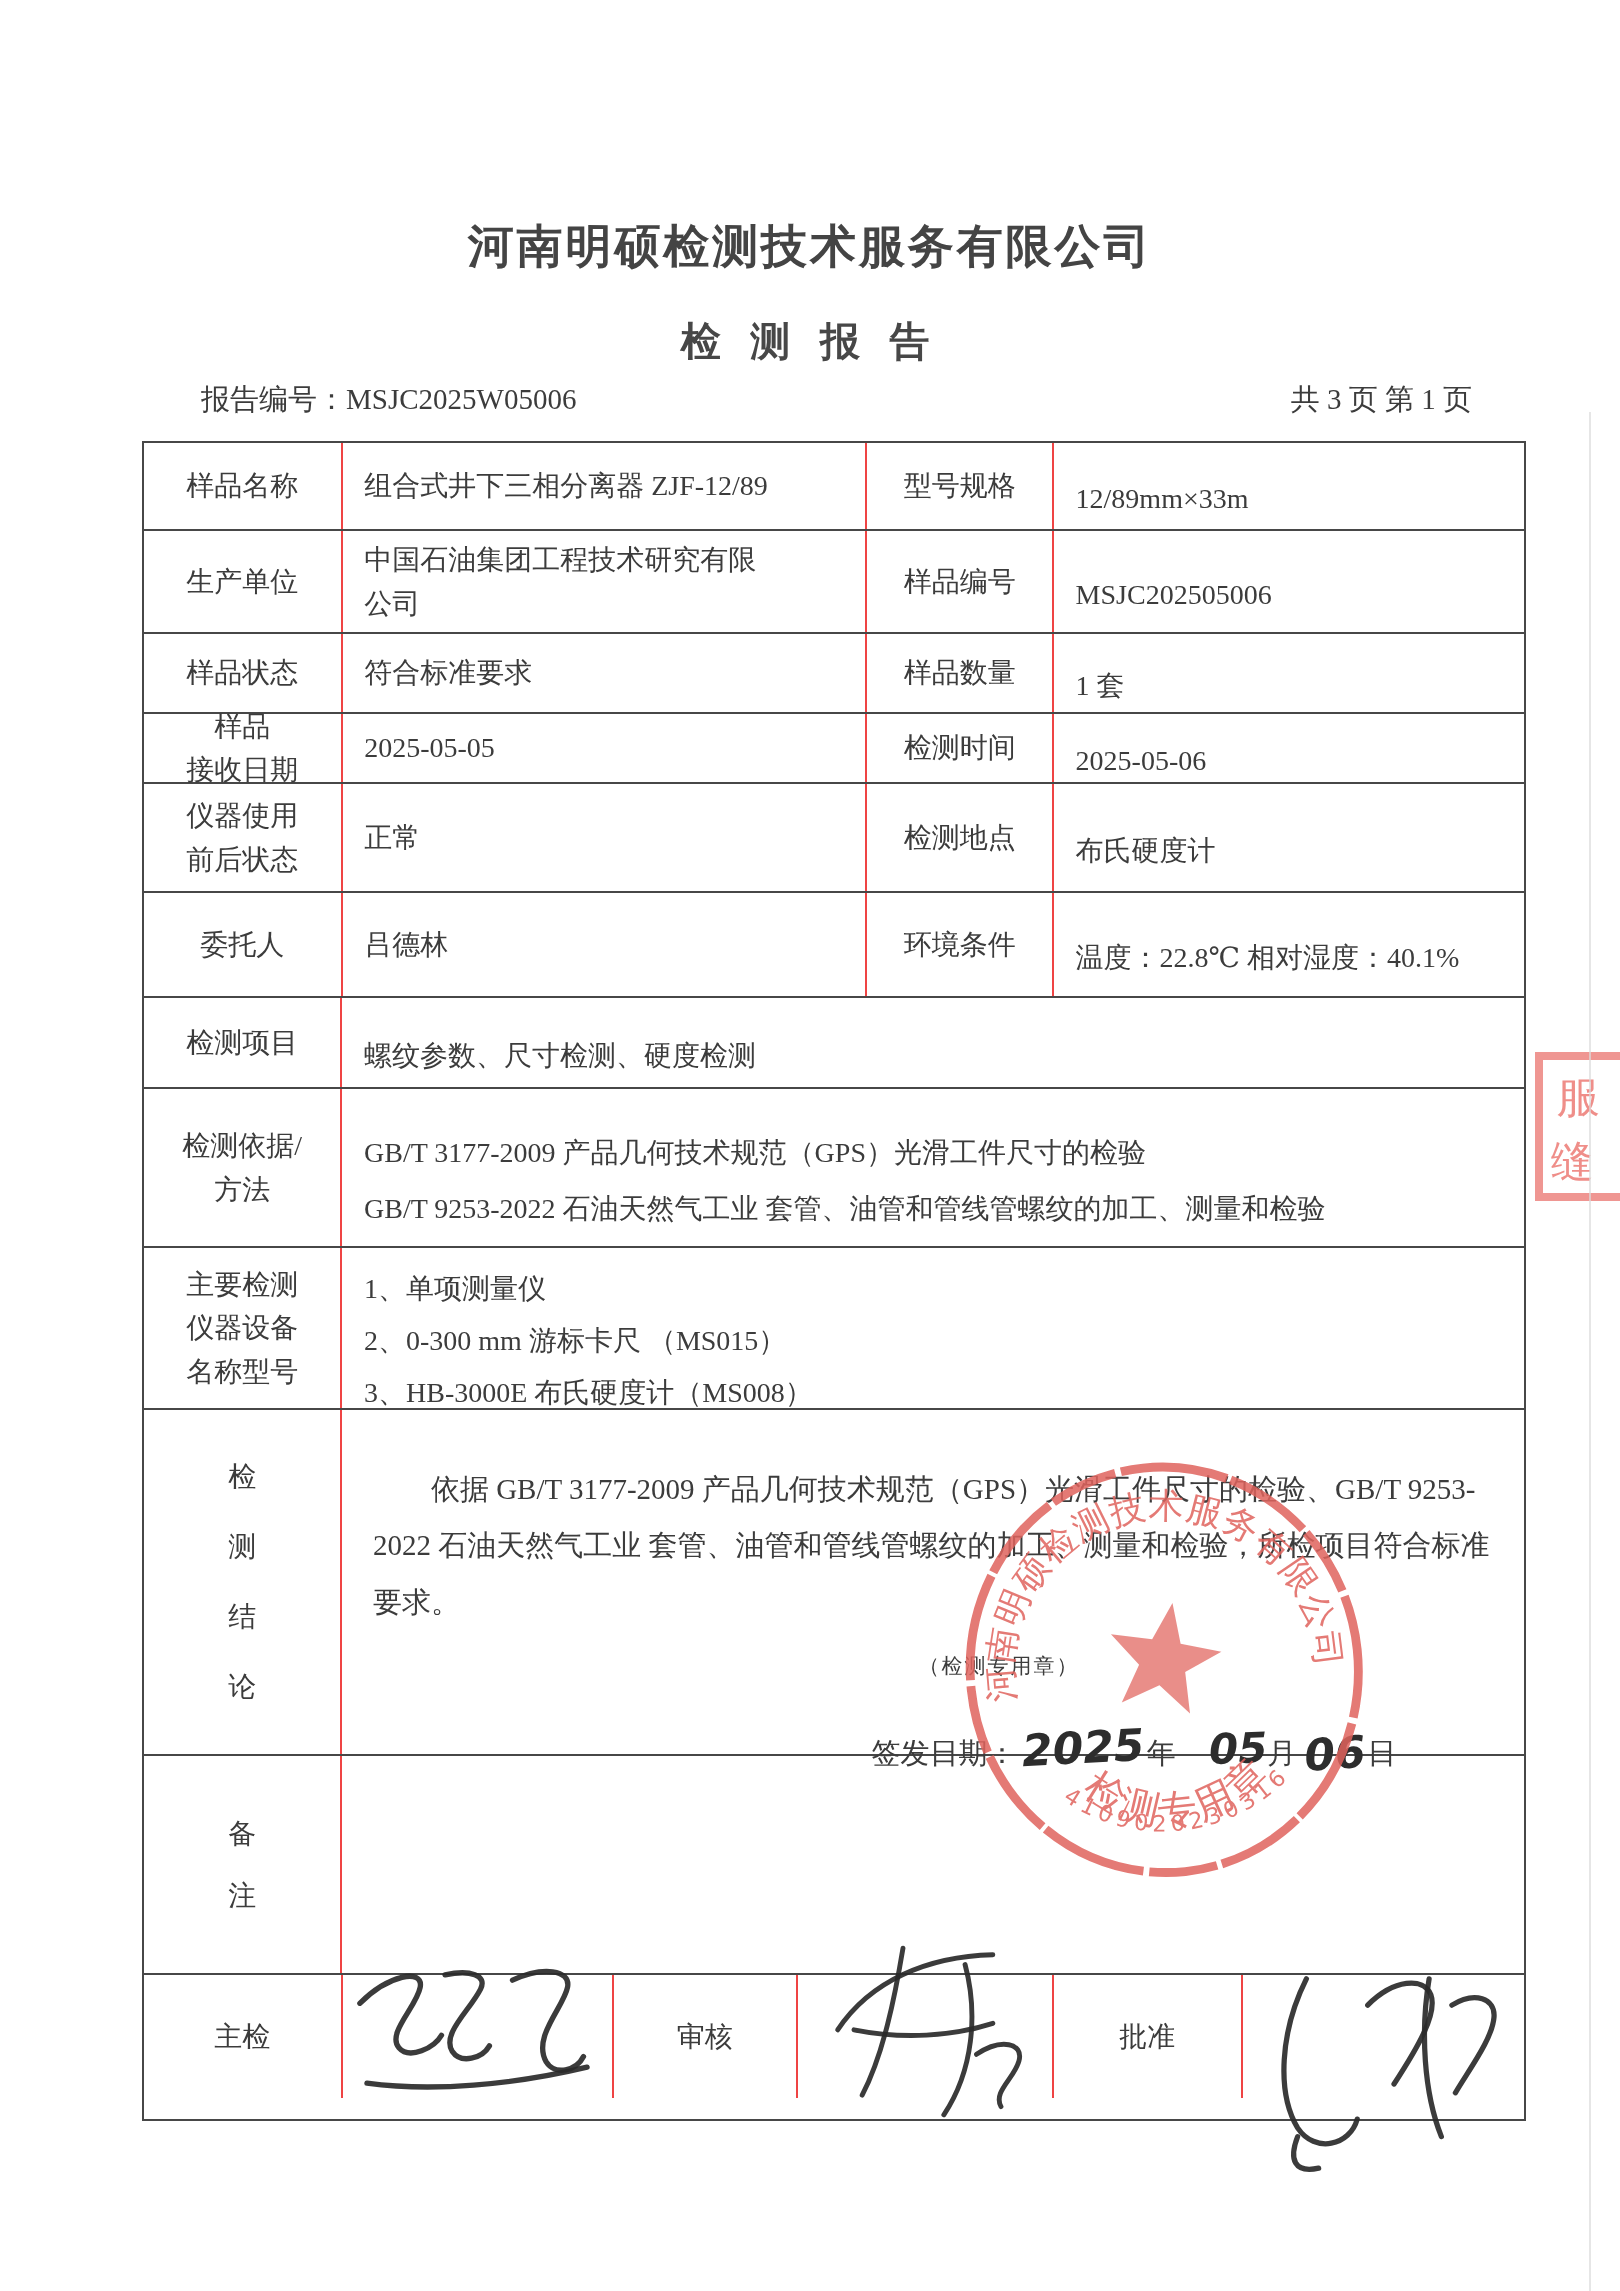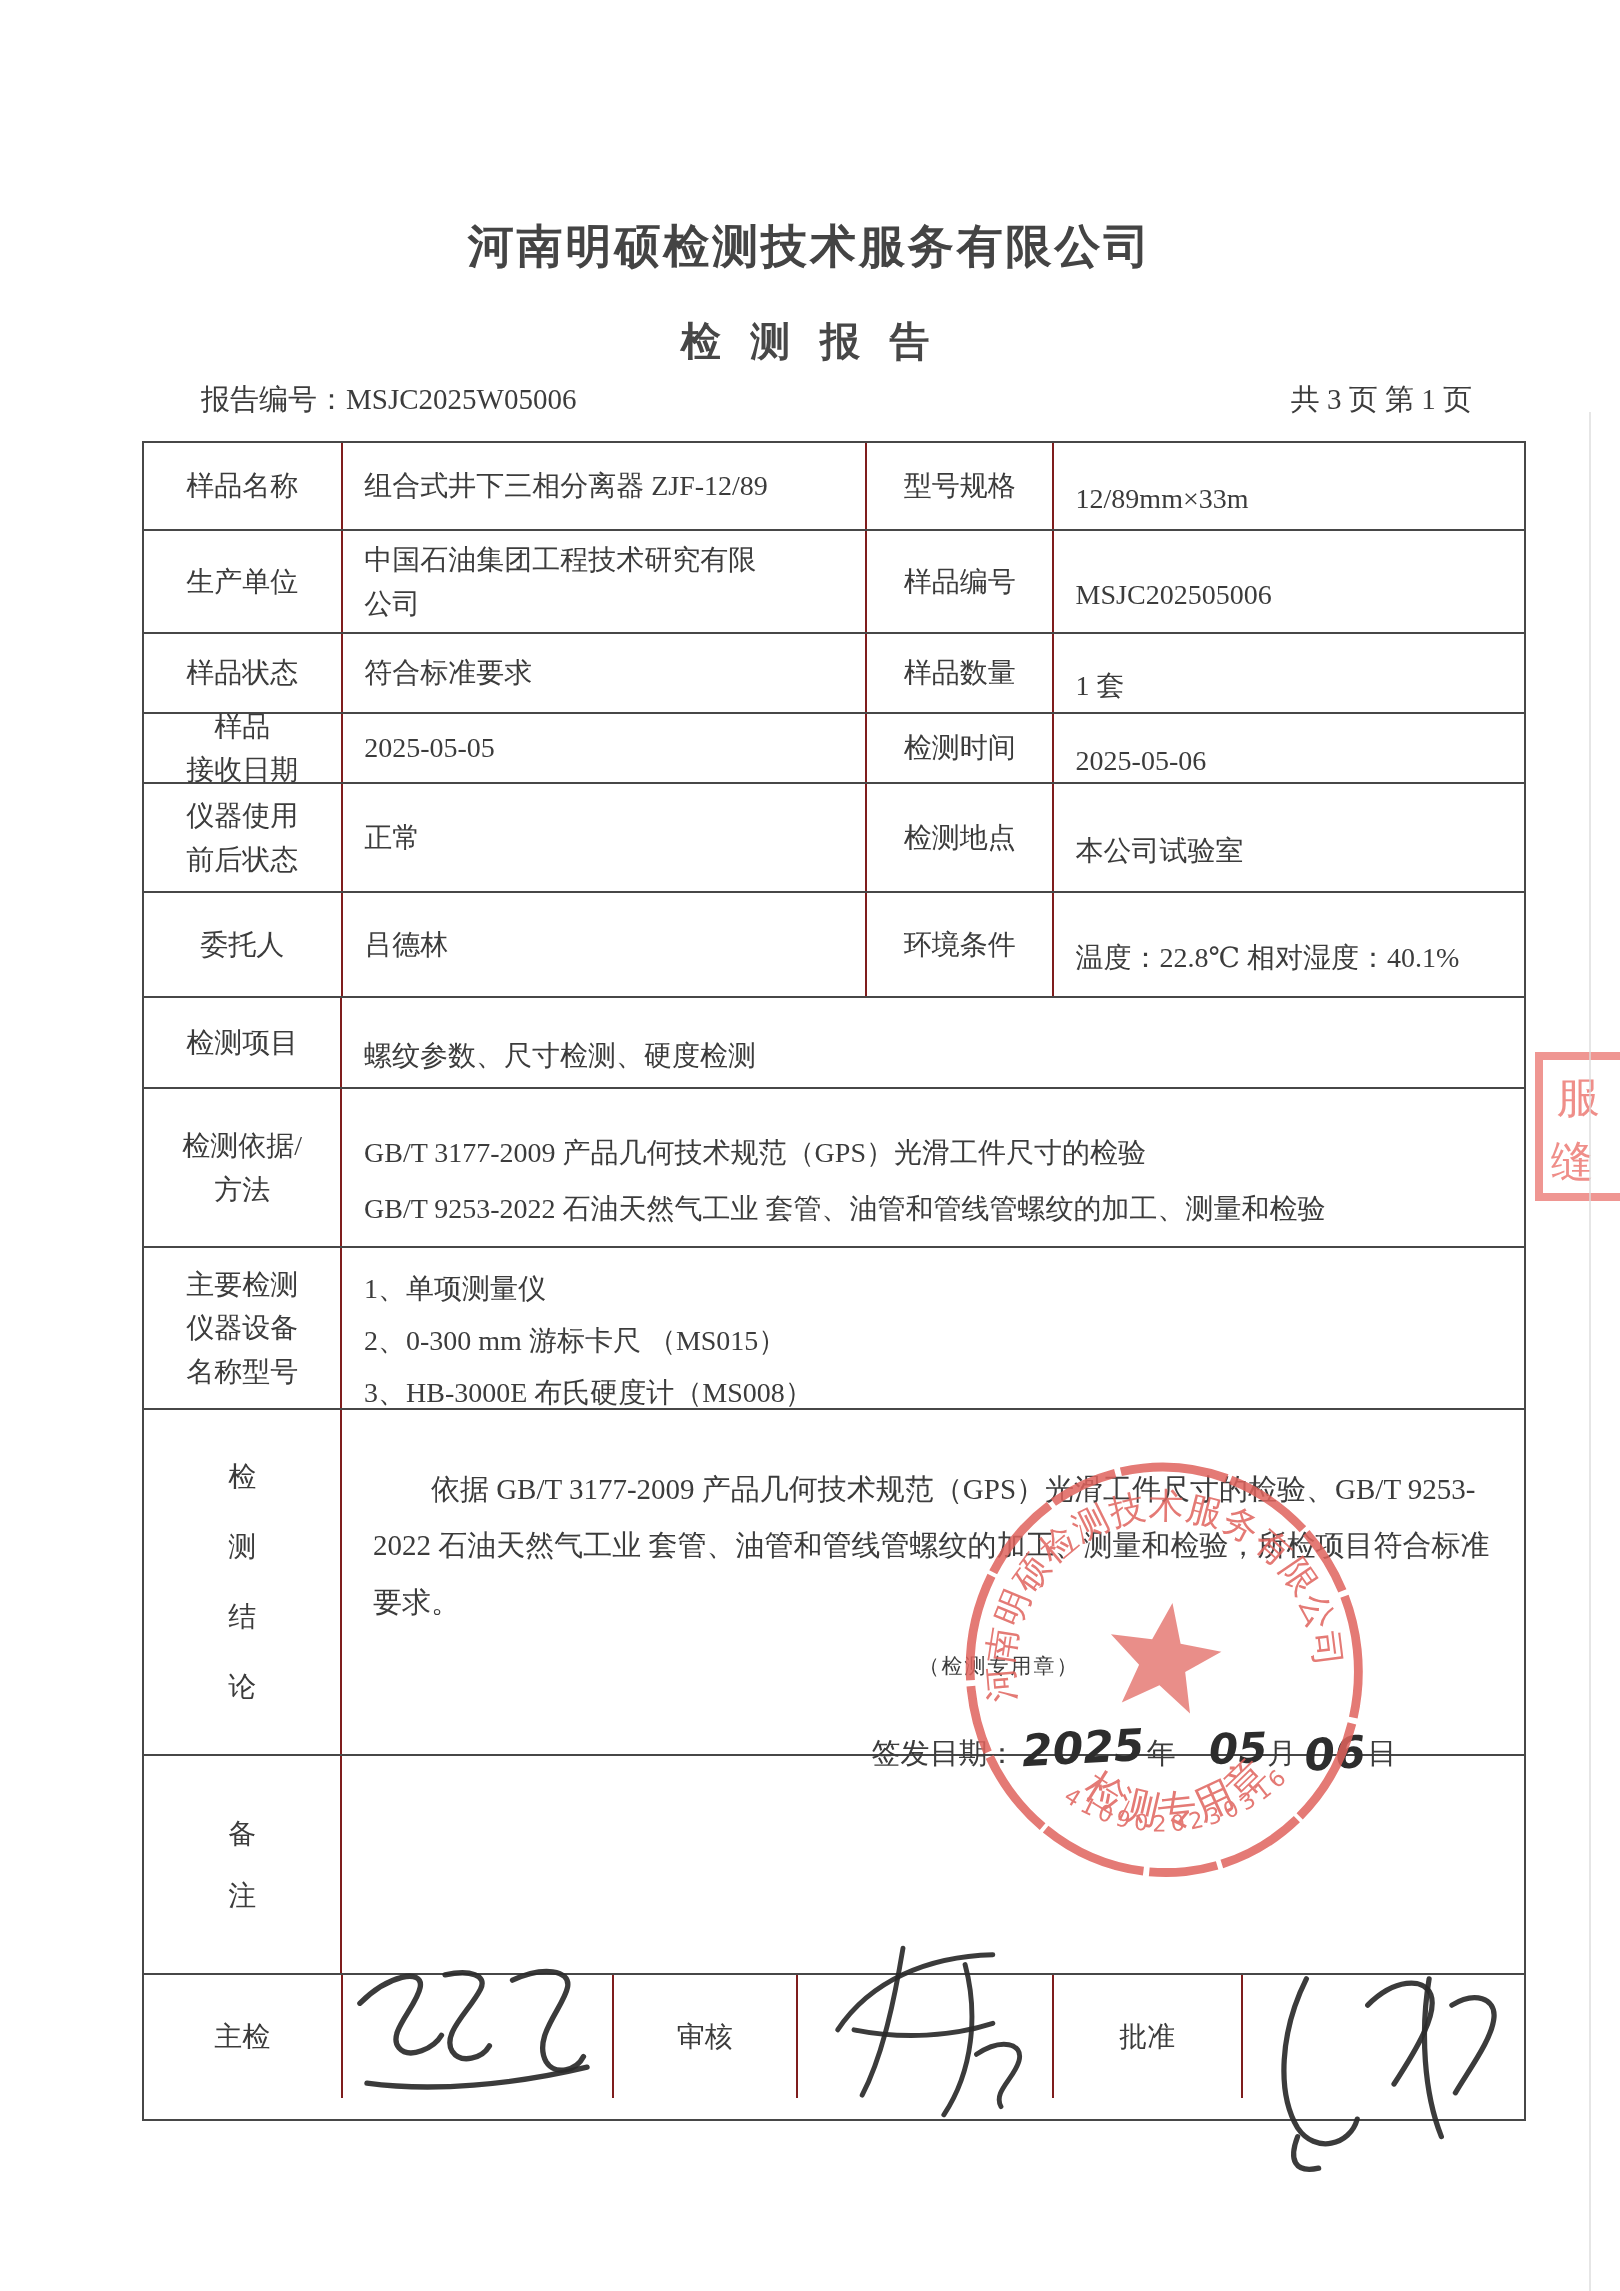--- a/index.html
+++ b/index.html
@@ -23,21 +23,21 @@
     font-size:29px;
   }
   
   .report-table{
     position:absolute;left:142px;top:441px;width:1384px;height:1680px;
     box-sizing:border-box;border:2.9px solid #474747;
   }
   .t-row{display:flex;box-sizing:border-box;border-bottom:2px solid #474747;}
   .t-row:last-child{border-bottom:none;}
   .cell{
-    box-sizing:border-box;border-right:2px solid #7f1d1d;
+    box-sizing:border-box;border-right:2px solid #ef4444;
     display:flex;align-items:center;font-size:28px;line-height:1.55;
     overflow:visible;position:relative;
   }
   .cell:last-child{border-right:none;margin-top:26px;}
   .lbl{justify-content:center;text-align:center;}
   .val{justify-content:flex-start;padding-left:21.6px;padding-right:9.8px;text-align:left;}
   .c1{width:199px;} .c2{width:526px;} .c3{width:187px;} .c4{width:471px;}
   .w-lbl{width:199px;} .w-val{width:1185px;}
   .s1{width:199px;} .s2{width:272px;} .s3{width:184px;}
   .s4{width:257px;} .s5{width:189px;} .s6{width:282px;}
@@ -118,21 +118,21 @@
 接收日期</div>
     <div class="cell val c2 pre">2025-05-05</div>
     <div class="cell lbl c3 pre">检测时间</div>
     <div class="cell val c4 pre">2025-05-06</div>
   </div>
   <div class="t-row" style="height:109px">
     <div class="cell lbl c1 pre">仪器使用
 前后状态</div>
     <div class="cell val c2 pre">正常</div>
     <div class="cell lbl c3 pre">检测地点</div>
-    <div class="cell val c4 pre">本公司试验室</div>
+    <div class="cell val c4 pre">布氏硬度计</div>
   </div>
   <div class="t-row" style="height:105px">
     <div class="cell lbl c1 pre">委托人</div>
     <div class="cell val c2 pre">吕德林</div>
     <div class="cell lbl c3 pre">环境条件</div>
     <div class="cell val c4 pre">温度：22.8℃  相对湿度：40.1%</div>
   </div>
 
   <div class="t-row" style="height:91px">
     <div class="cell lbl w-lbl pre">检测项目</div>

